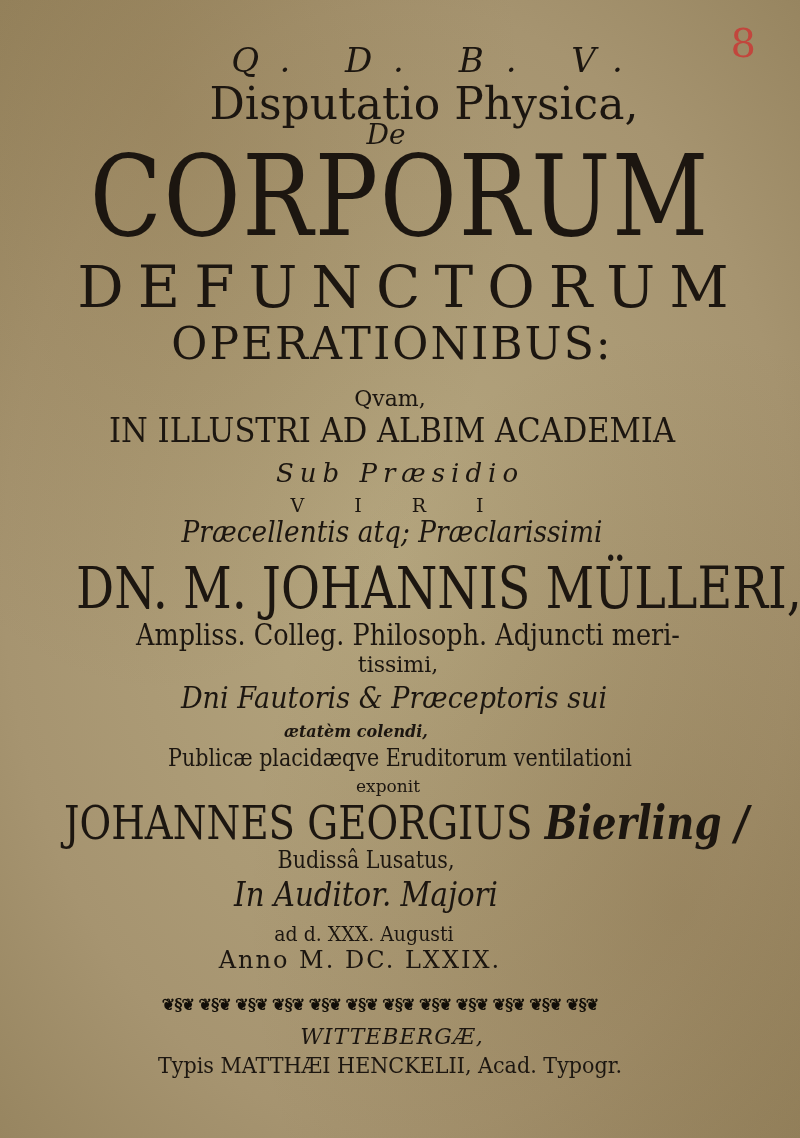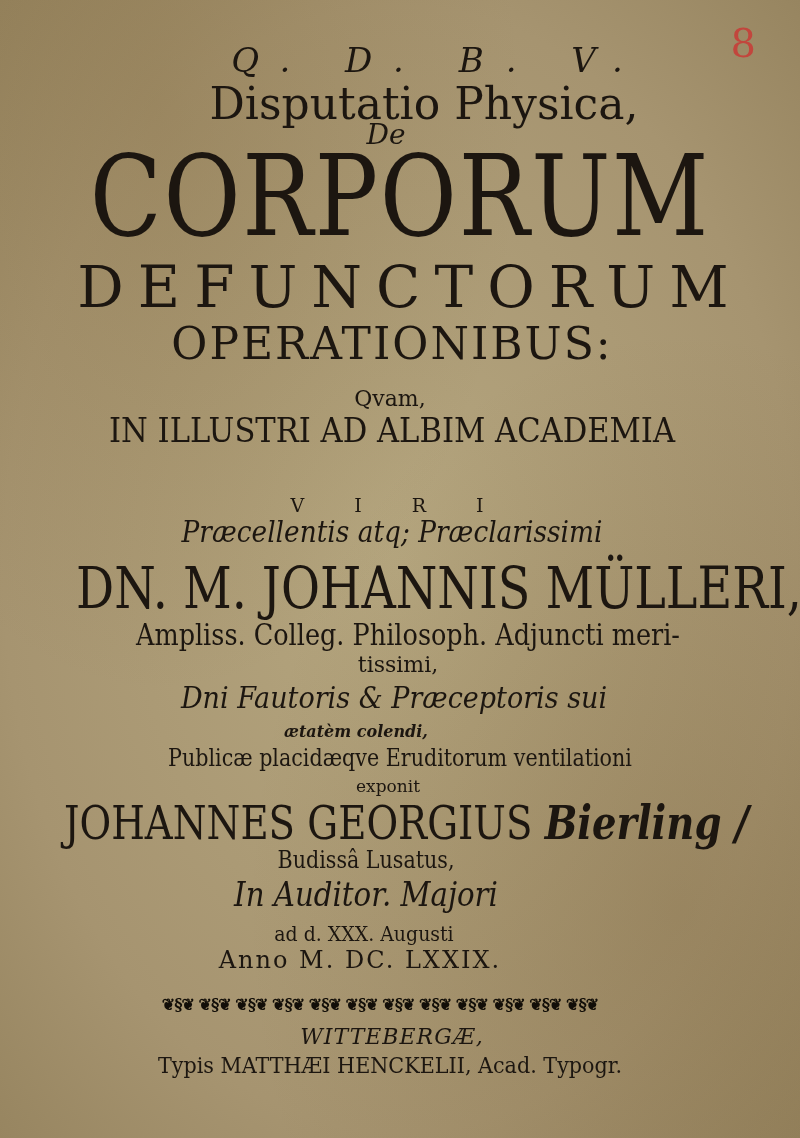--- a/index.html
+++ b/index.html
@@ -53,20 +53,21 @@
 <div class="page">
   <div class="shelf-mark">8</div>
   <div class="line qdbv">Q. D. B. V.</div>
   <div class="line disputatio">Disputatio Physica,</div>
   <div class="line de">De</div>
   <div class="line corporum">CORPORUM</div>
   <div class="line defunctorum">DEFUNCTORUM</div>
   <div class="line operationibus">OPERATIONIBUS:</div>
   <div class="line quam">Qvam,</div>
   <div class="line illustri">IN ILLUSTRI AD ALBIM ACADEMIA</div>
+  <div class="line sub">Sub Præsidio</div>
   <div class="line viri">V I R I</div>
   <div class="line praecellentis">Præcellentis atq; Præclarissimi</div>
   <div class="line dn">DN. M. JOHANNIS MÜLLERI,</div>
   <div class="line amplis">Ampliss. Colleg. Philosoph. Adjuncti meri-</div>
   <div class="line tissimi">tissimi,</div>
   <div class="line dni">Dni Fautoris &amp; Præceptoris sui</div>
   <div class="line aetatem">ætatèm colendi,</div>
   <div class="line publicae">Publicæ placidæqve Eruditorum ventilationi</div>
   <div class="line exponit">exponit</div>
   <div class="line johannes">

